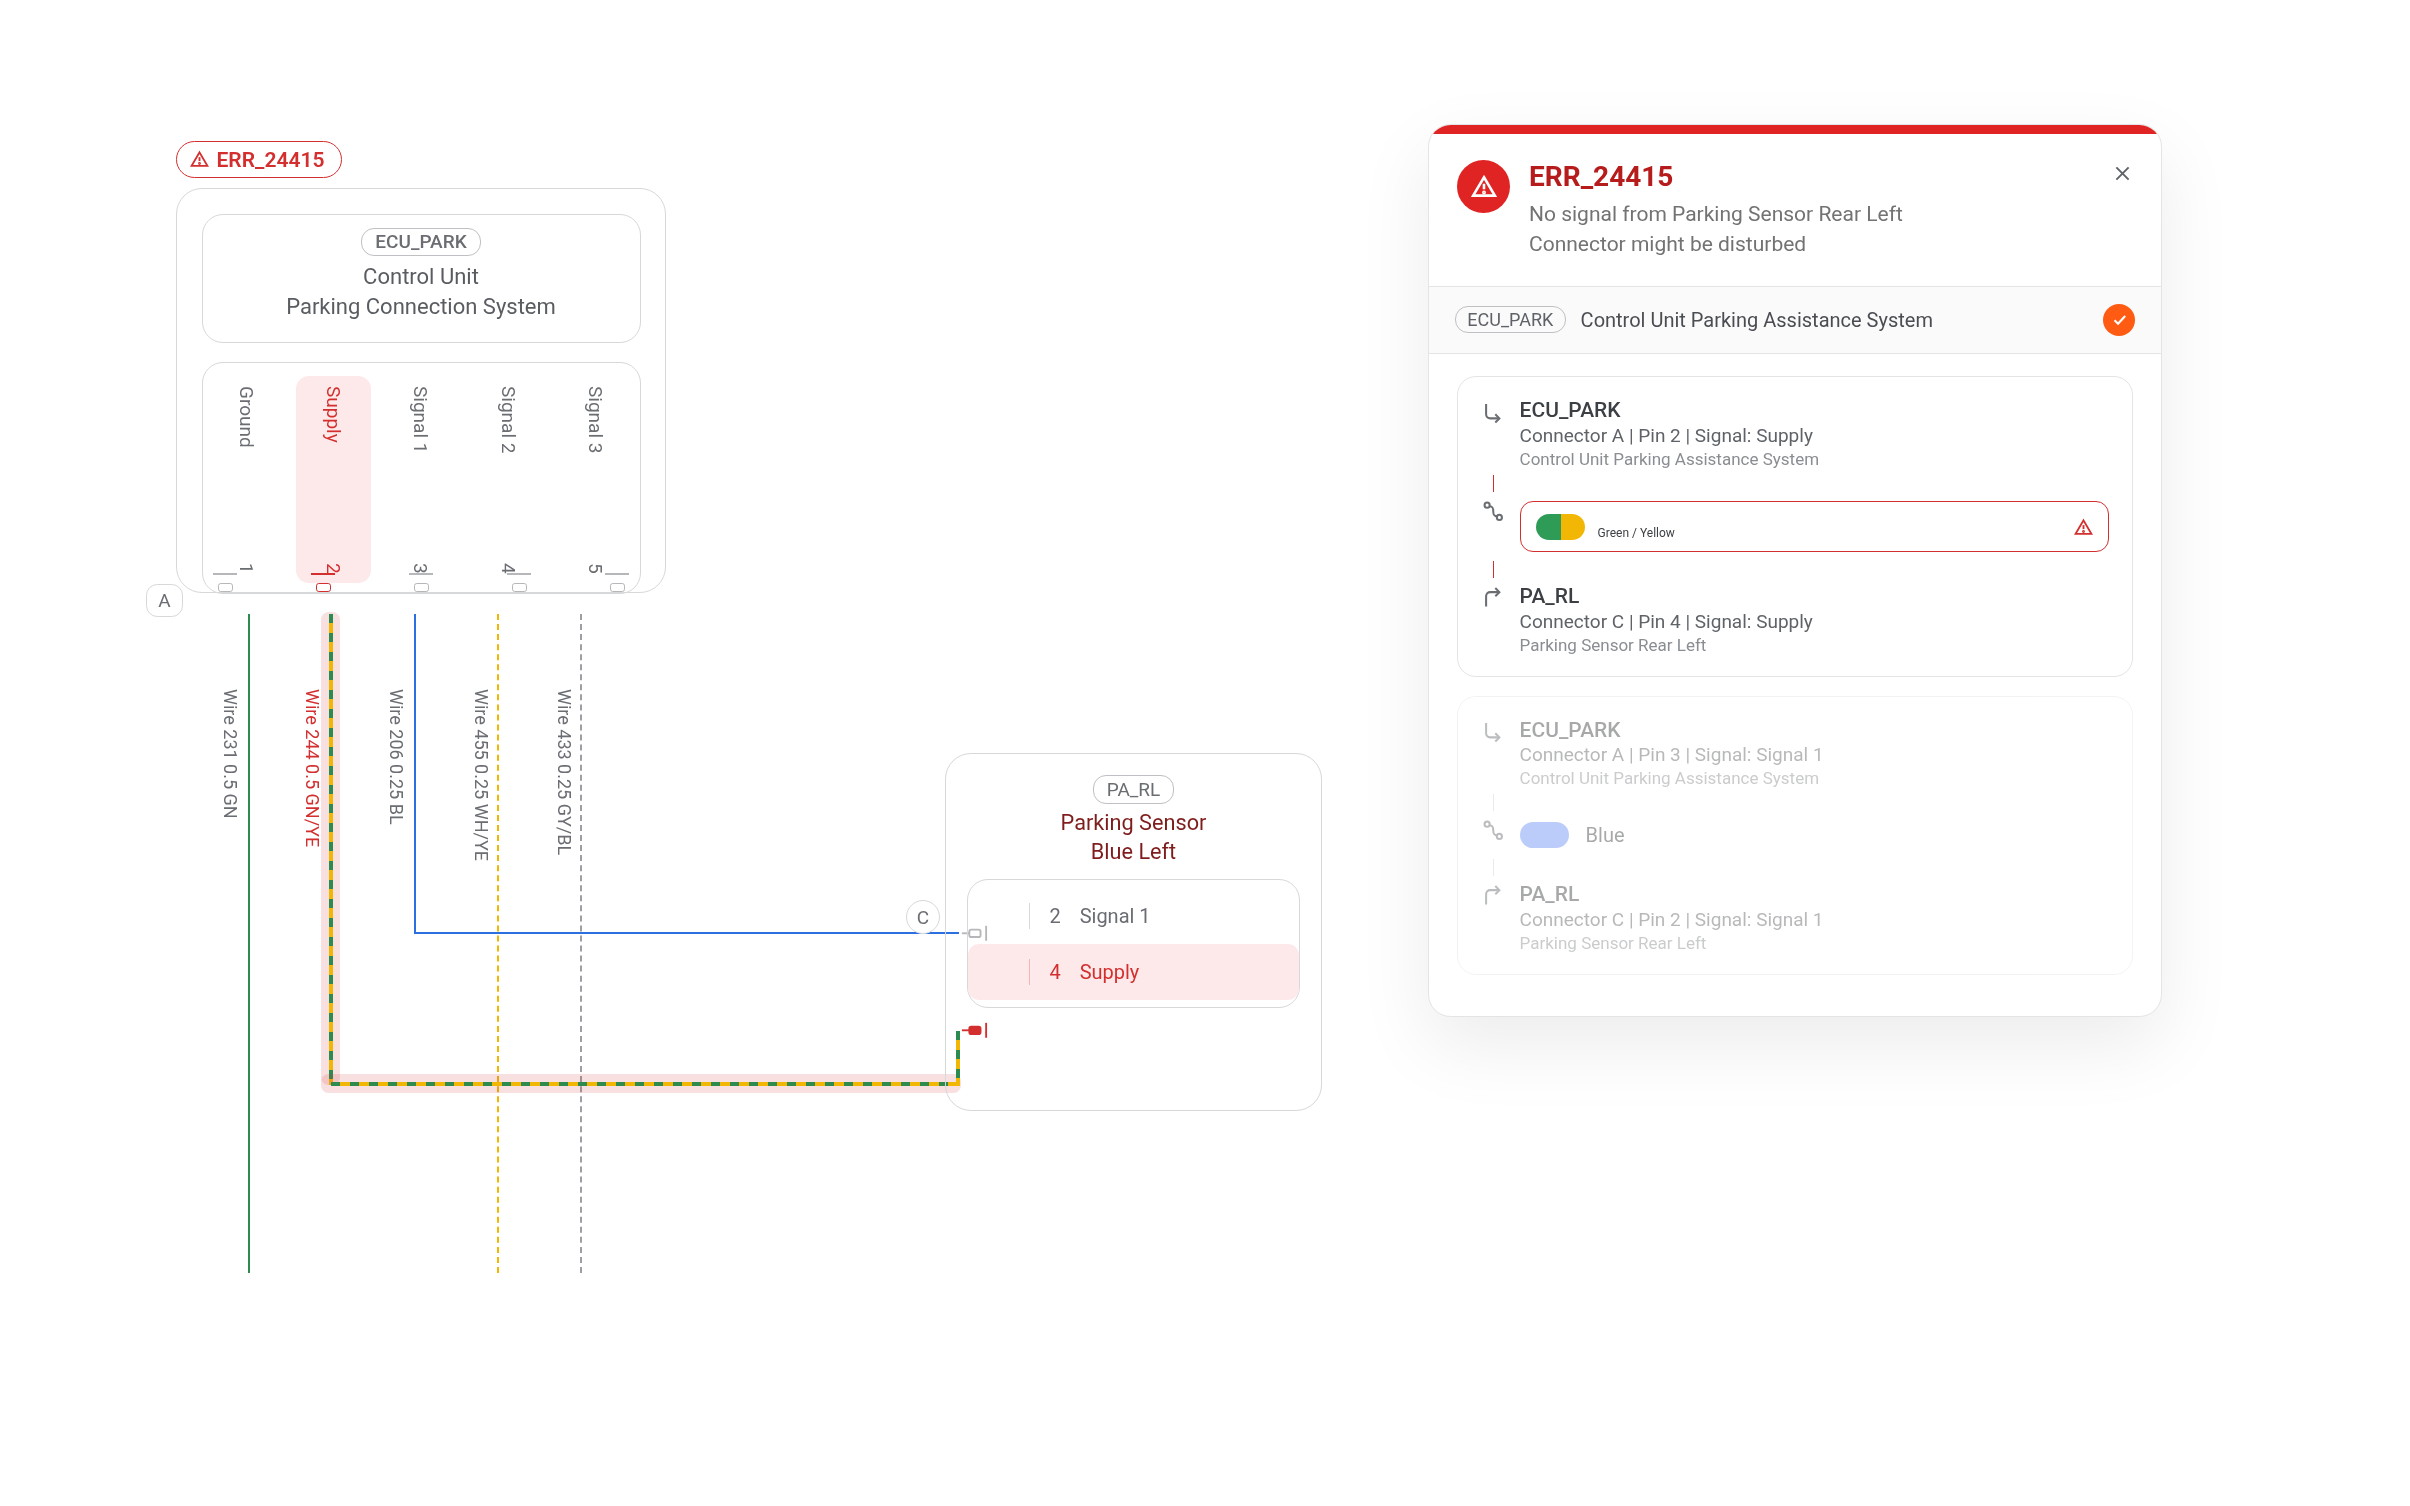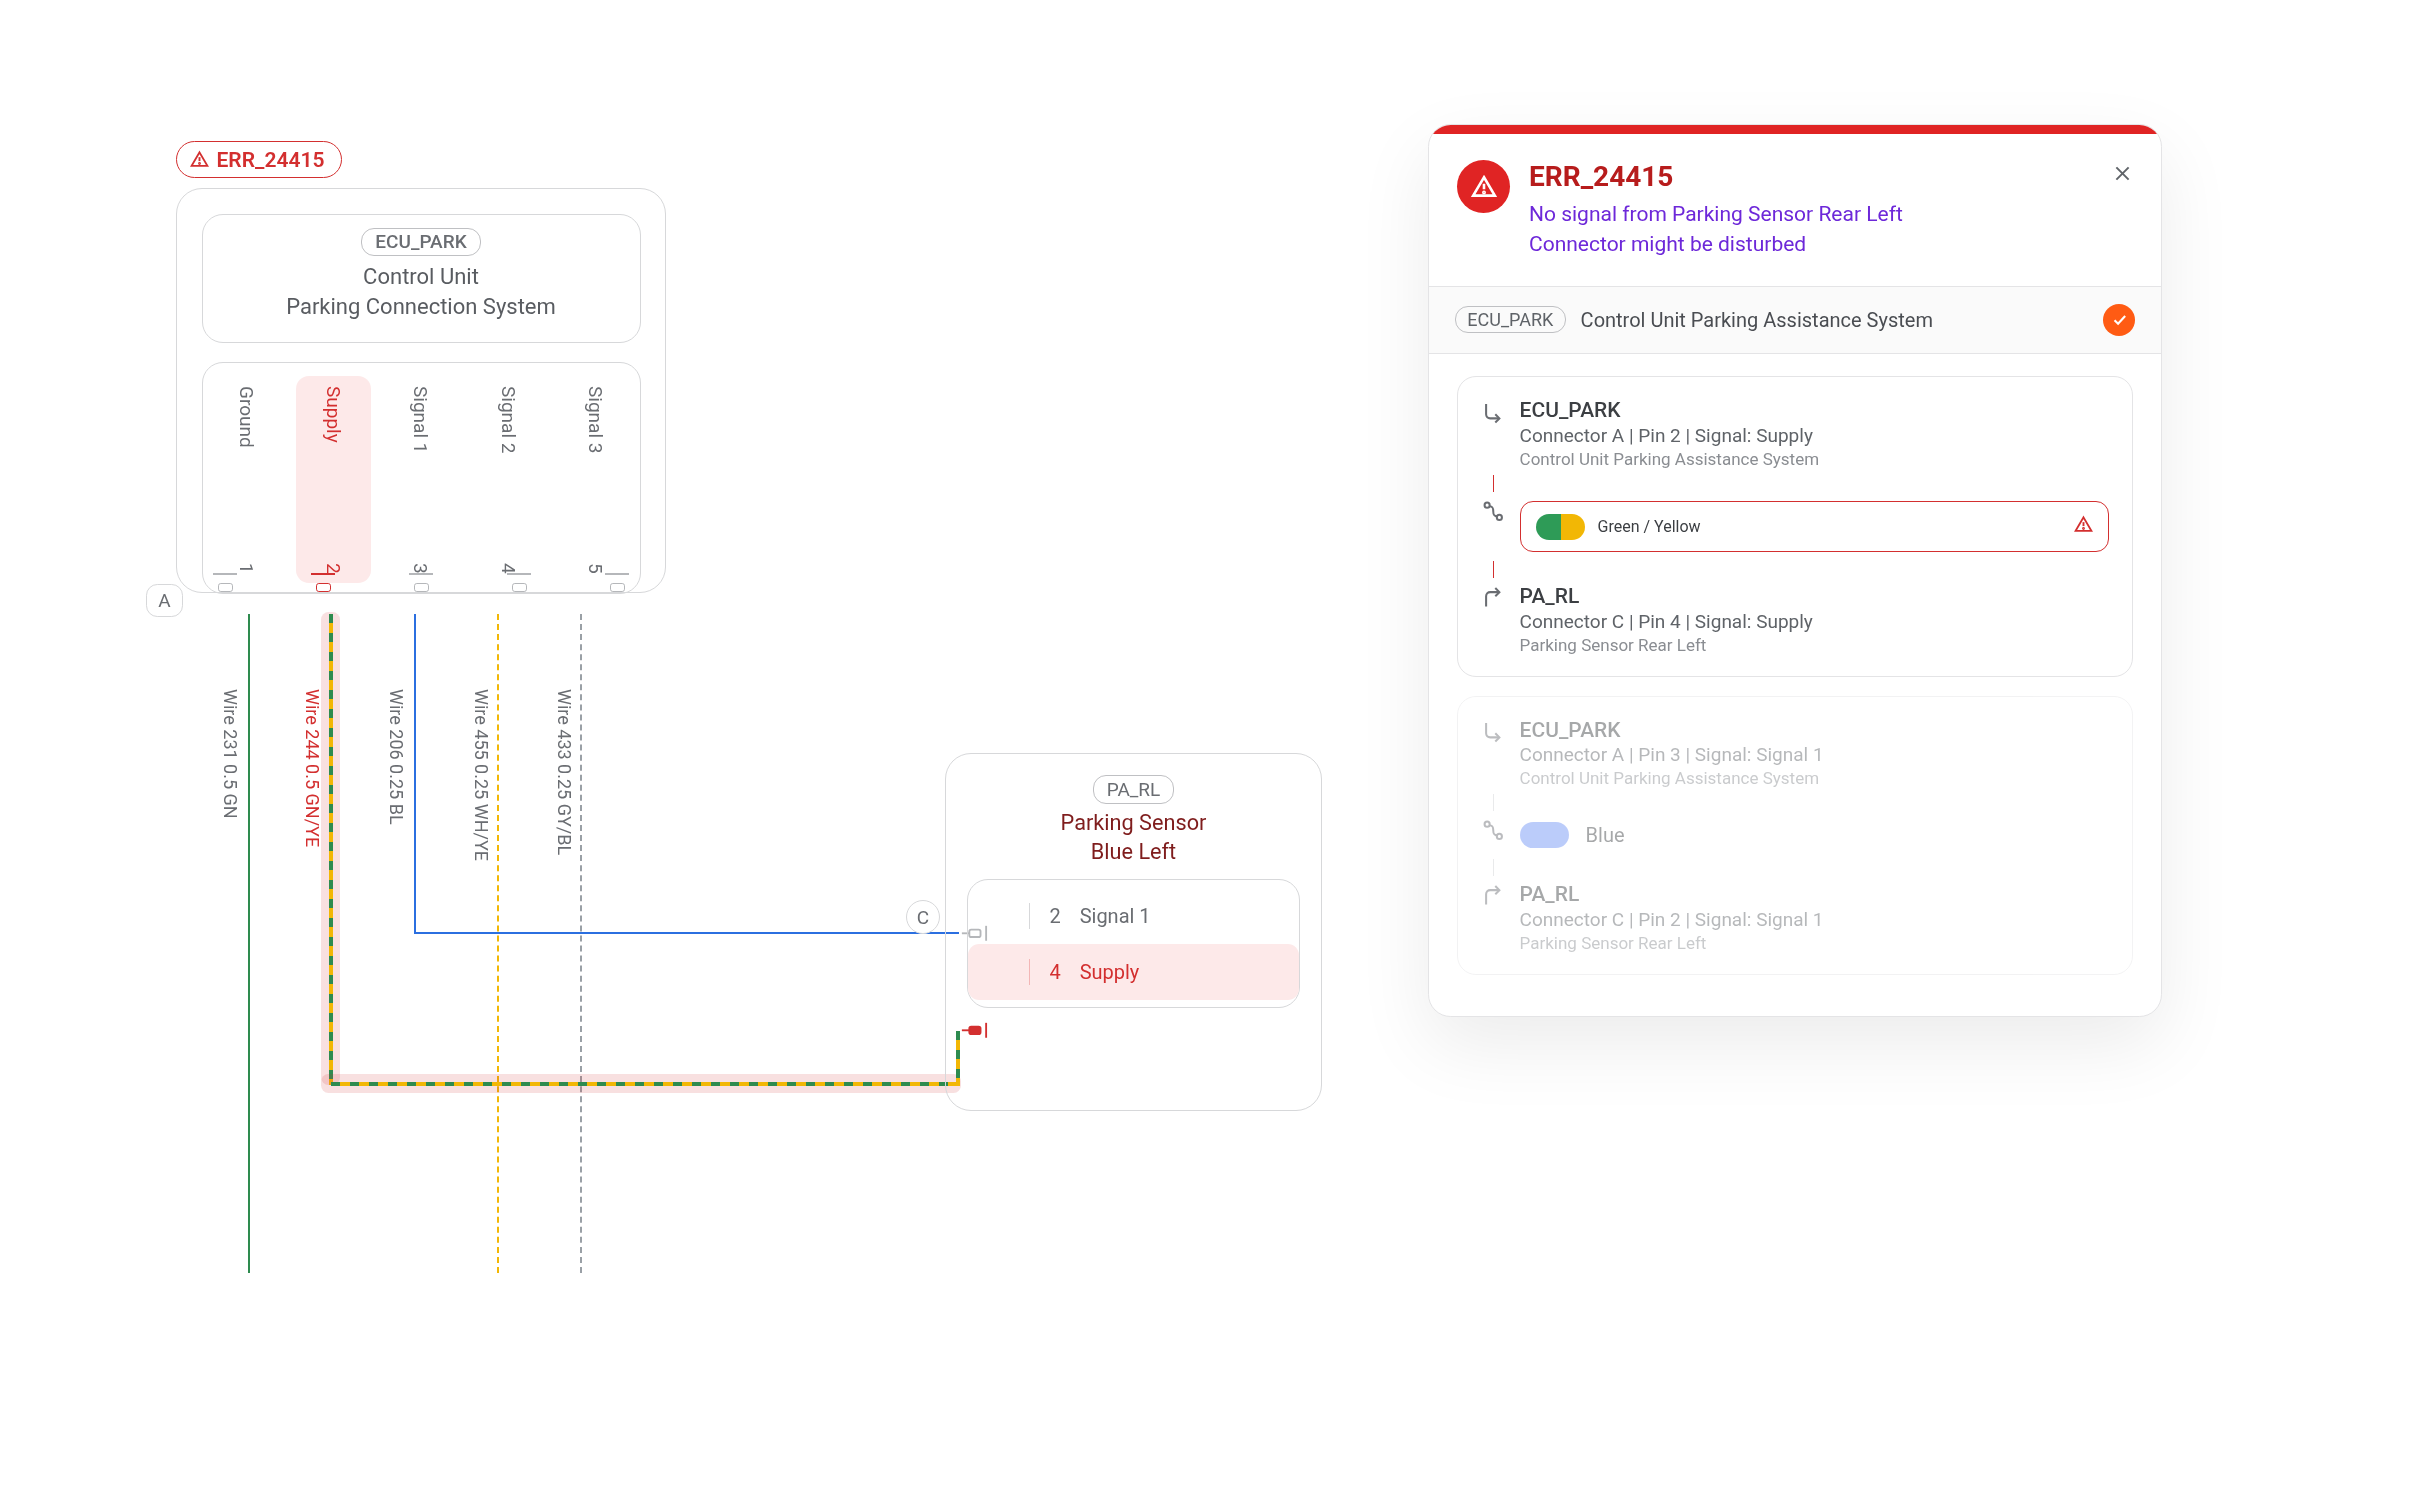--- a/index.html
+++ b/index.html
@@ -284,21 +284,21 @@
   gap: 19px;
   padding: 26px 28px 26px 28px;
 }
 .warn-circle {
   width: 53px; height: 53px; border-radius: 50%;
   background: #e02424;
   display:flex; align-items:center; justify-content:center;
   flex-shrink: 0;
 }
 .panel-title { font-size: 28px; font-weight: 700; color: #b71c1c; margin-bottom: 5.6px;}
-.panel-desc { font-size: 21px; color: #6d28d9; line-height: 1.45; }
+.panel-desc { font-size: 21px; color: #737373; line-height: 1.45; }
 .panel-close {
   margin-left: auto;
   font-size: 26px;
   color: #5f6368;
   cursor: pointer;
 }
 .panel-sub {
   border-top: 0.9px solid #e4e4e6;
   border-bottom: 0.9px solid #e4e4e6;
   background: #fafafa;
@@ -352,22 +352,22 @@
 .wc-line {
   border-left: 1.9px solid #d0d1d4;
   height: 17px;
   margin: 5.6px 0 5.6px 12.2px;
 }
 .wc-line.red { border-color: #d32f2f; }
 .color-pill {
   border: 1.4px solid #e4e4e6;
   border-radius: 13px;
   padding: 11.3px 15px;
-  display: flex; align-items: center; gap: 13px;
-  font-size: 16px; color: #3c3f43;
+  display: flex; align-items: flex-end; gap: 13px;
+  font-size: 12px; color: #3c3f43;
   margin: 3.8px 0;
 }
 .color-pill.error {
   border: 1.9px solid #d32f2f;
 }
 .swatch {
   width: 49px; height: 26px; border-radius: 13px;
 }
 .swatch.gy { background: linear-gradient(to right, #2e9b57 50%, #f2b705 50%); }
 .swatch.bl { background: #6b8ff5; }

